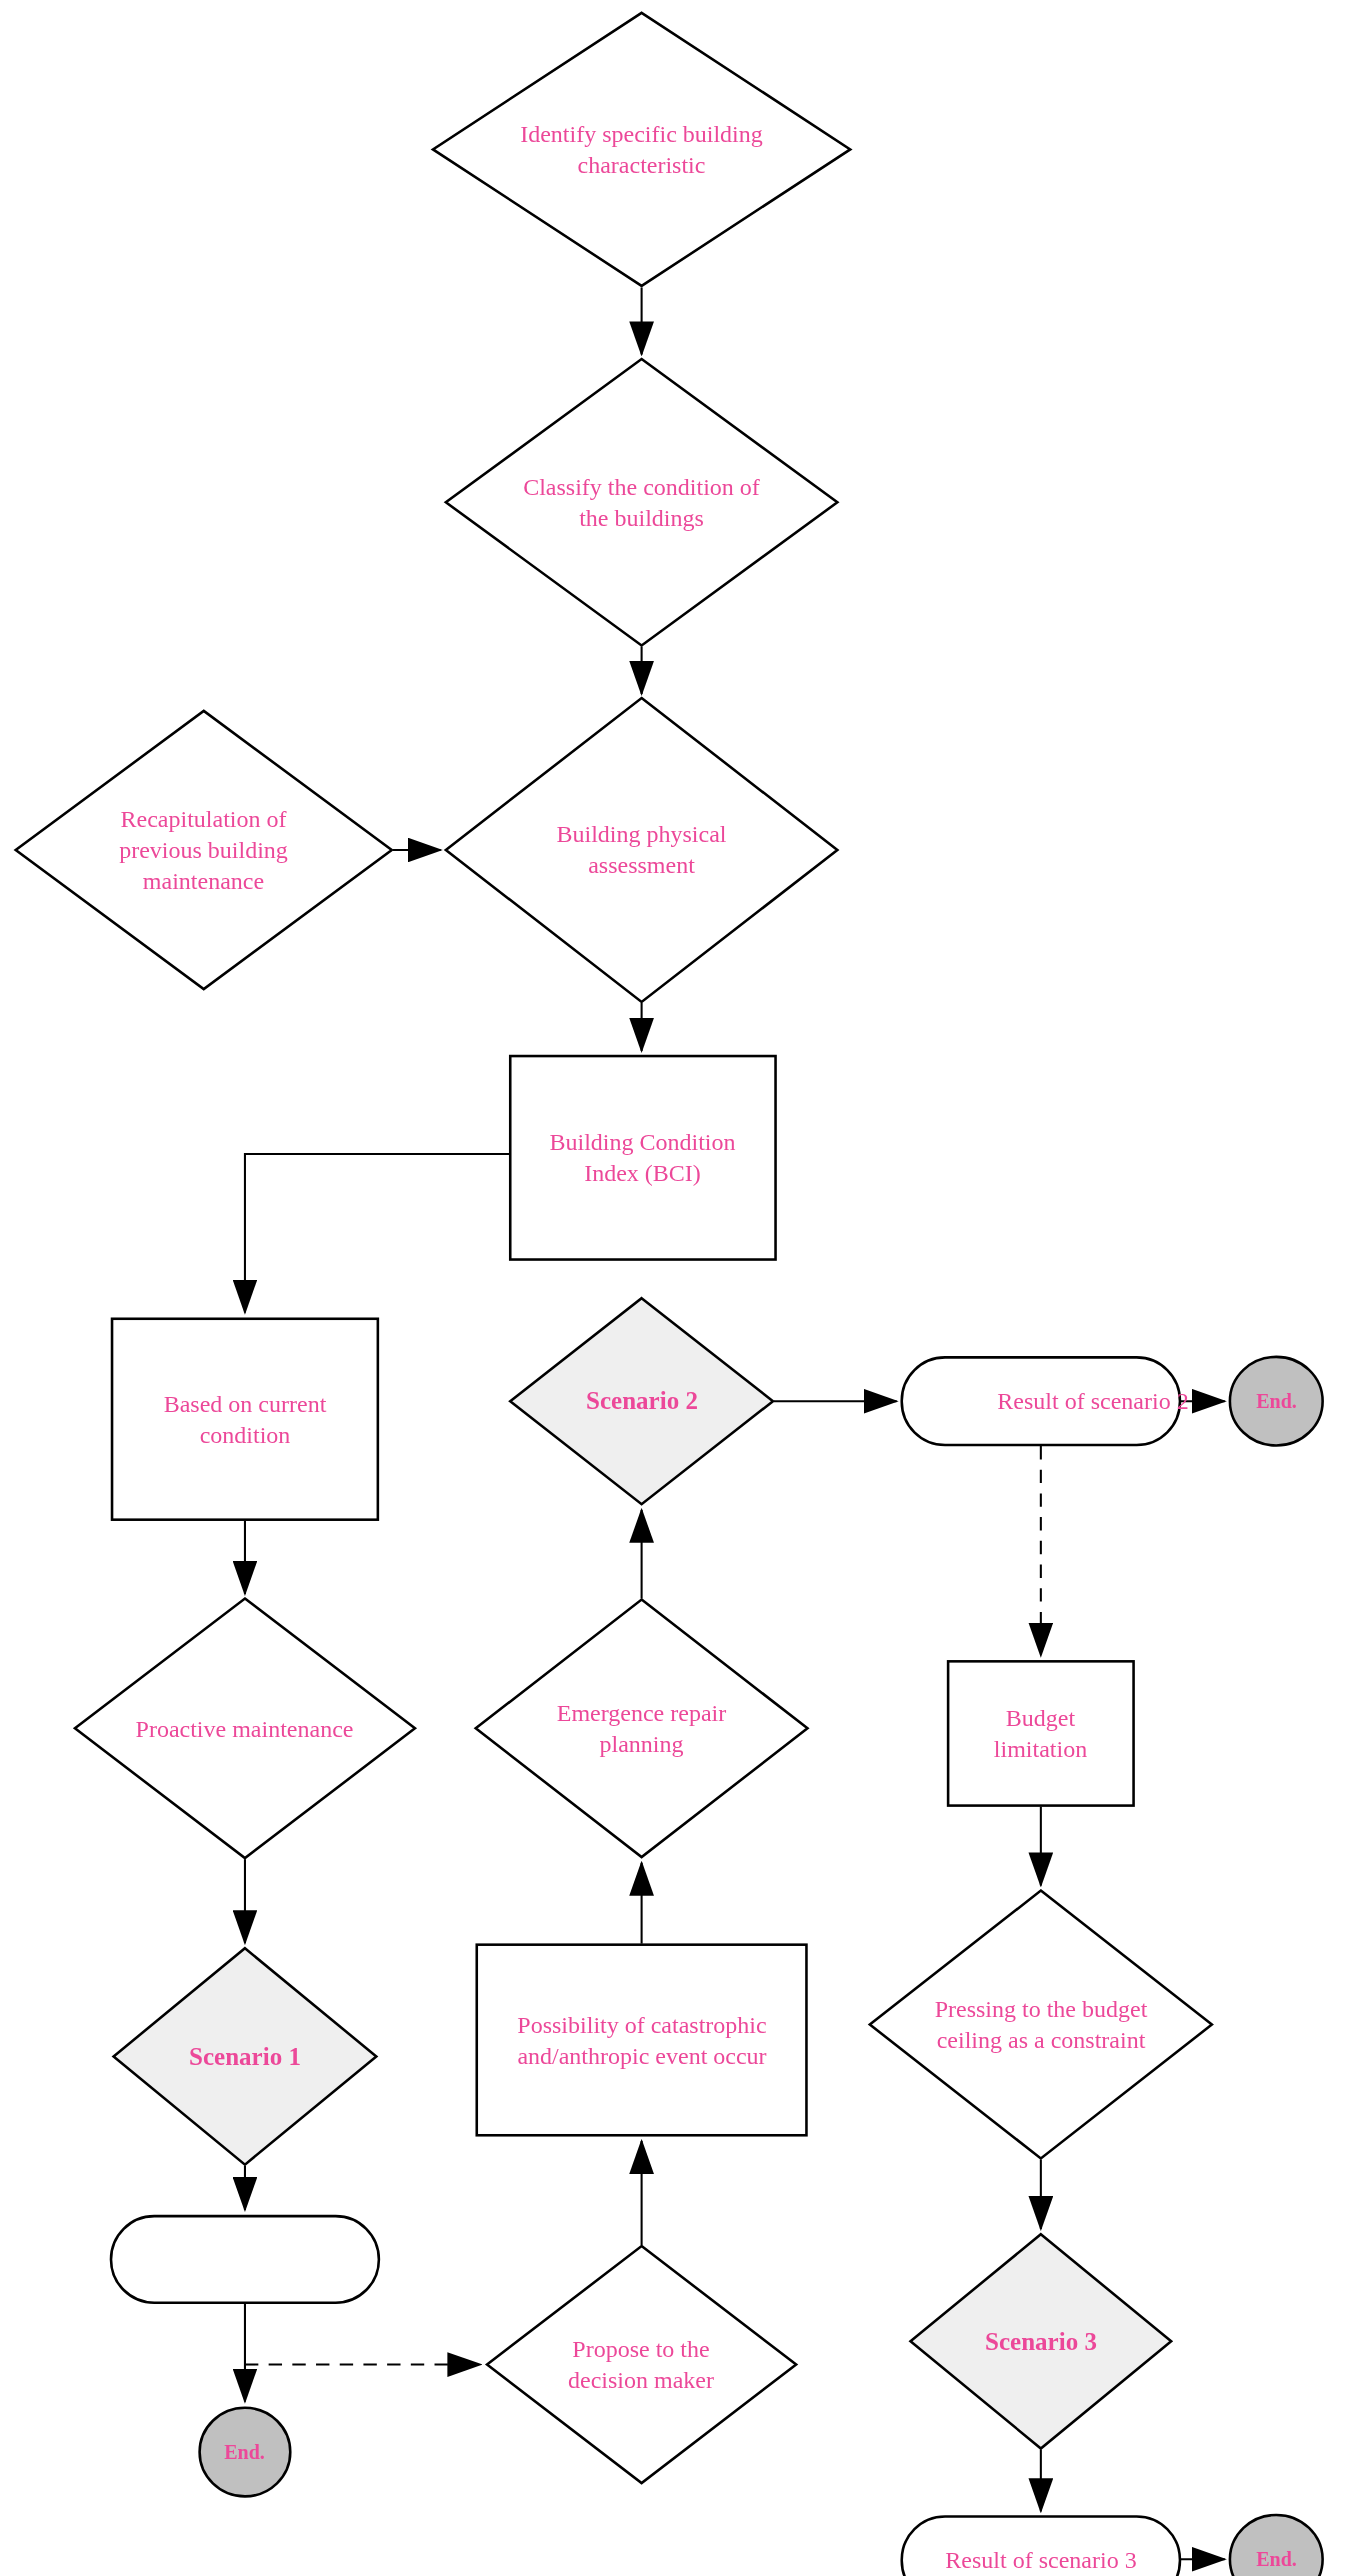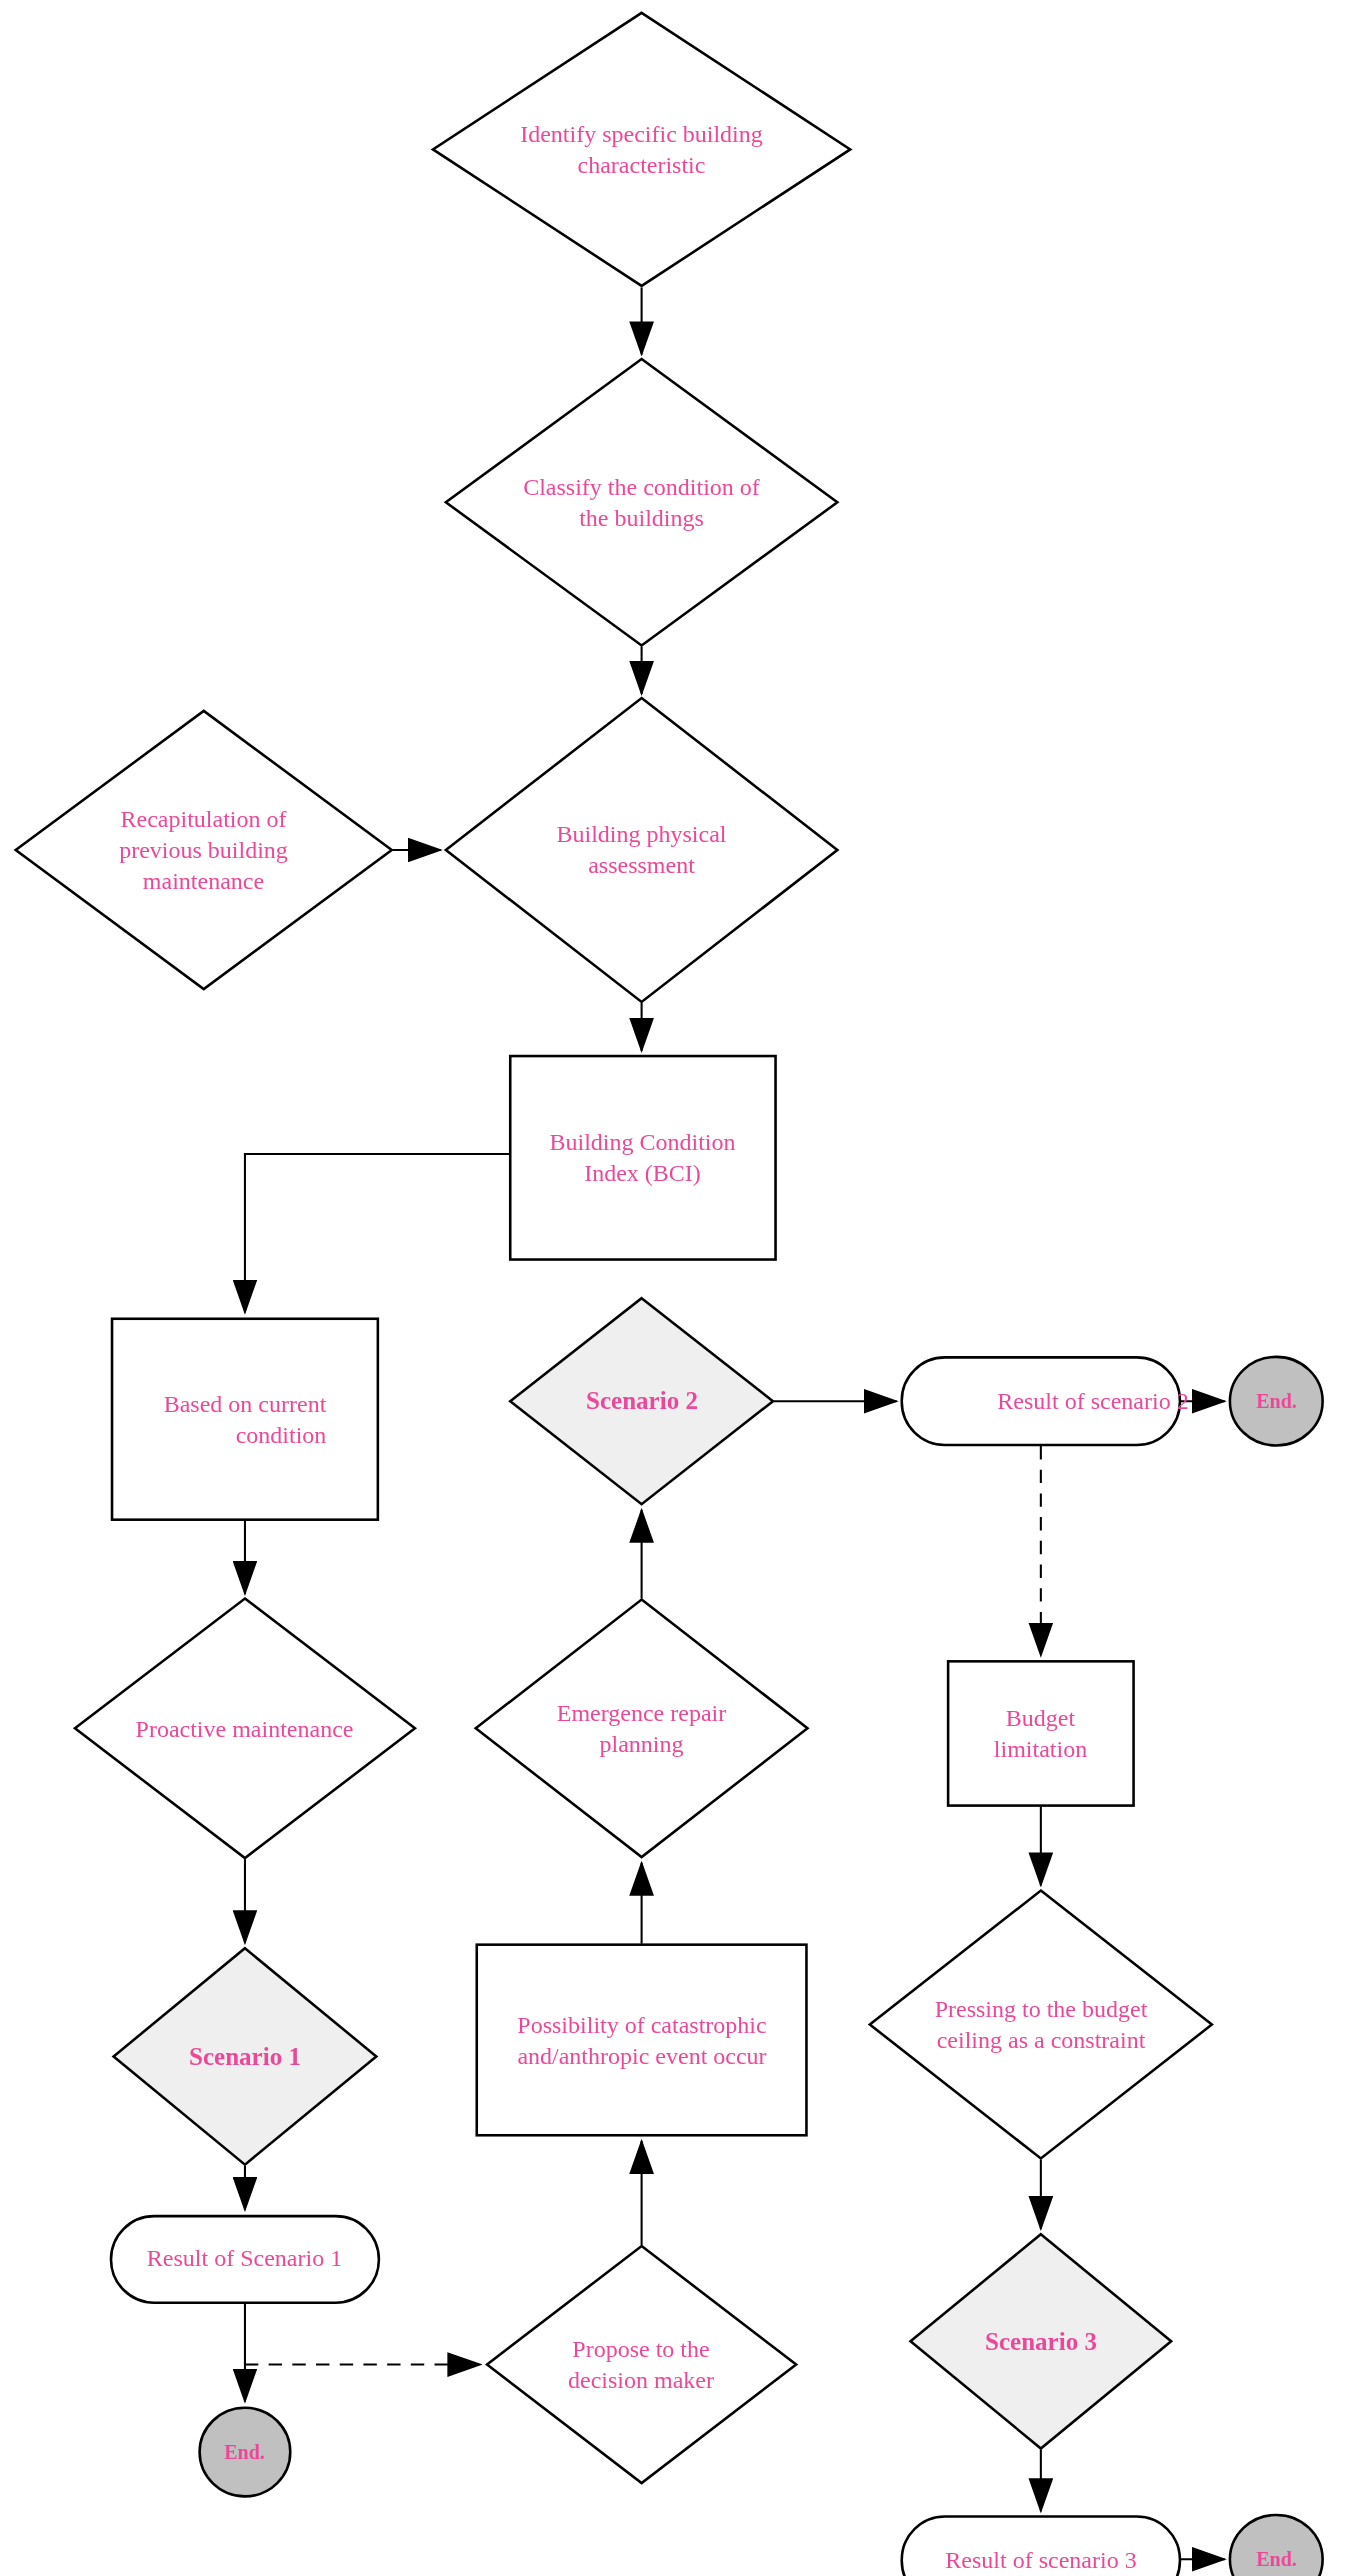--- a/index.html
+++ b/index.html
@@ -91,36 +91,35 @@
 characteristic</div>
   <div class="node-label" style="left:487px;  top:446px;  width:309px; height:113px;">Classify the condition of
 the buildings</div>
   <div class="node-label" style="left:49px;   top:773px; width:309px; height:155px;">Recapitulation of
 previous building
 maintenance</div>
   <div class="node-label" style="left:487px;  top:793px; width:309px; height:113px;">Building physical
 assessment</div>
   <div class="node-label" style="left:510px;  top:1056px; width:265px; height:204px;">Building Condition
 Index (BCI)</div>
-  <div class="node-label" style="left:112px;  top:1319px; width:266px; height:201px;text-align:right;">Based on current
+  <div class="node-label" style="left:112px;  top:1319px; width:266px; height:201px;">Based on current
 condition</div>
   <div class="node-label bold" style="left:513px; top:1370px; width:258px; height:62px;">Scenario 2</div>
   <div class="node-label" style="left:964px; top:1360px; width:258px; height:82px;">Result of scenario 2</div>
   <div class="node-label end-label" style="left:1230px; top:1376px; width:93px; height:52px;">End.</div>
   <div class="node-label" style="left:77px;  top:1698px; width:335px; height:62px;text-align:right;">Proactive maintenance</div>
   <div class="node-label" style="left:497px;  top:1672px; width:289px; height:113px;">Emergence repair
 planning</div>
   <div class="node-label" style="left:948px; top:1662px; width:185px; height:144px;">Budget
 limitation</div>
   <div class="node-label bold" style="left:116px; top:2026px; width:258px; height:62px;">Scenario 1</div>
   <div class="node-label" style="left:477px;  top:1945px; width:330px; height:191px;">Possibility of catastrophic
 and/anthropic event occur</div>
   <div class="node-label" style="left:876px; top:1963px; width:330px; height:124px;">Pressing to the budget
 ceiling as a constraint</div>
-  <div class="node-label" style="left:113px;  top:2218px; width:263px; height:81px;">Result of Scenario 1</div>
   <div class="node-label" style="left:507px;  top:2308px; width:268px; height:113px;">Propose to the
 decision maker</div>
   <div class="node-label end-label" style="left:199px; top:2428px; width:91px; height:49px;">End.</div>
   <div class="node-label bold" style="left:912px; top:2311px; width:258px; height:62px;">Scenario 3</div>
   <div class="node-label" style="left:912px; top:2519px; width:258px; height:82px;">Result of scenario 3</div>
   <div class="node-label end-label" style="left:1230px; top:2534px; width:93px; height:52px;">End.</div>
 
 </div>
 
 

